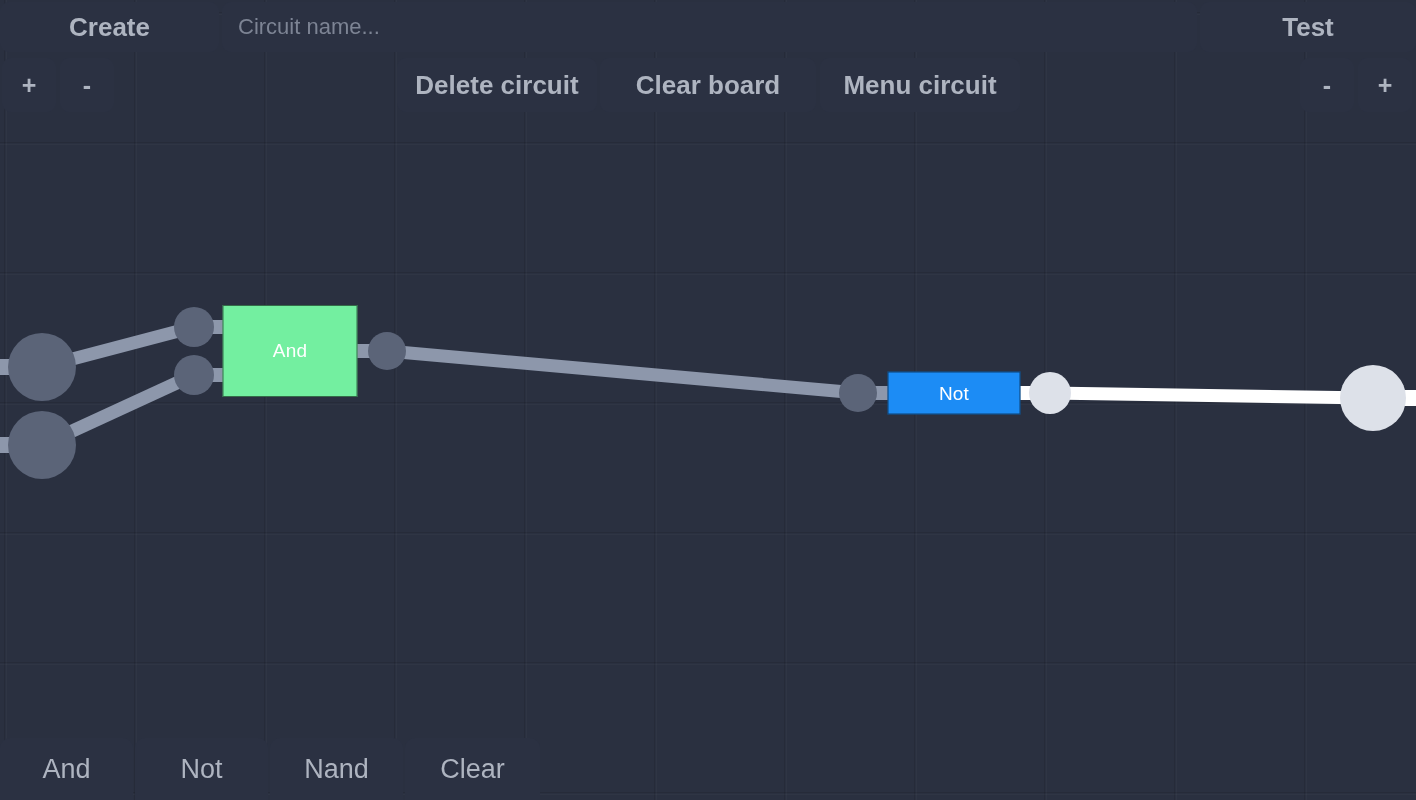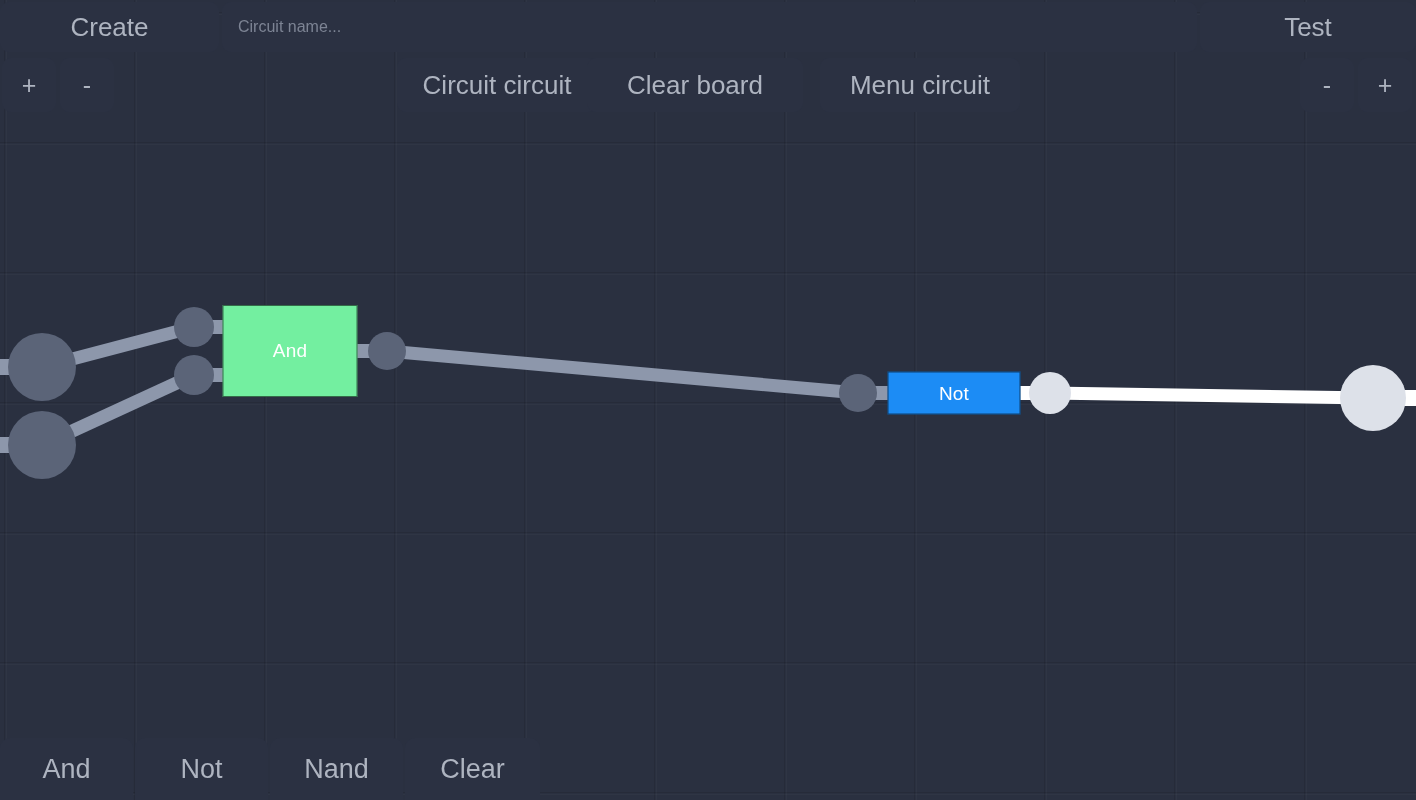--- a/index.html
+++ b/index.html
@@ -82,38 +82,38 @@
   }
 
   .tbtn {
     position: absolute;
     background: #2b3142;
     border: none;
     border-radius: 9px;
     color: #aeb4c0;
     font-family: "Liberation Sans", sans-serif;
     font-size: 26px;
-    font-weight: 400;
+    font-weight: 700;
     display: flex;
     align-items: center;
     justify-content: center;
     cursor: pointer;
     white-space: nowrap;
   }
 
   .tbtn.small { font-size: 25px; }
 
   #name-input {
     position: absolute;
     background: #2b3142;
     border: none;
     border-radius: 9px;
     color: #eab308;
     font-family: "Liberation Sans", sans-serif;
-    font-size: 16px;
+    font-size: 22px;
     font-weight: 300;
     padding: 0 16px;
     outline: none;
   }
   #name-input::placeholder { color: #7d8494; }
 
   
   #palette {
     position: absolute;
     left: 0;
@@ -185,23 +185,23 @@
     <input id="name-input" type="text" style="left: 222px; top: 2px; width: 975px; height: 50px;" placeholder="Circuit name...">
 
     <button class="tbtn" id="btn-menu" style="left:1200px; top:2px; width:216px; height:50px;">Test</button>
   </div>
 
   <div id="toolbar-second">
     <button class="tbtn small" id="btn-zoom-in" style="left:2px; top:2px; width:54px; height:54px;">+</button>
 
     <button class="tbtn small" id="btn-zoom-out" style="left:60px; top:2px; width:54px; height:54px;">-</button>
 
-    <button class="tbtn" id="btn-delete-circuit" style="left:397px; top:2px; width:200px; height:54px;">Circuit circuit</button>
-
-    <button class="tbtn" id="btn-clear-board" style="left:587px; top:2px; width:216px; height:54px;">Clear board</button>
+    <button class="tbtn" id="btn-delete-circuit" style="left:397px; top:2px; width:200px; height:54px;">Delete circuit</button>
+
+    <button class="tbtn" id="btn-clear-board" style="left:600px; top:2px; width:216px; height:54px;">Clear board</button>
 
     <button class="tbtn" id="btn-open-circuit" style="left:820px; top:2px; width:200px; height:54px;">Menu circuit</button>
 
     <button class="tbtn small" id="btn-view-out" style="left:1300px; top:2px; width:54px; height:54px;">-</button>
 
     <button class="tbtn small" id="btn-view-in" style="left:1358px; top:2px; width:54px; height:54px;">+</button>
   </div>
 
   <div id="palette">
       <button class="pbtn" style="width: 133px;">

